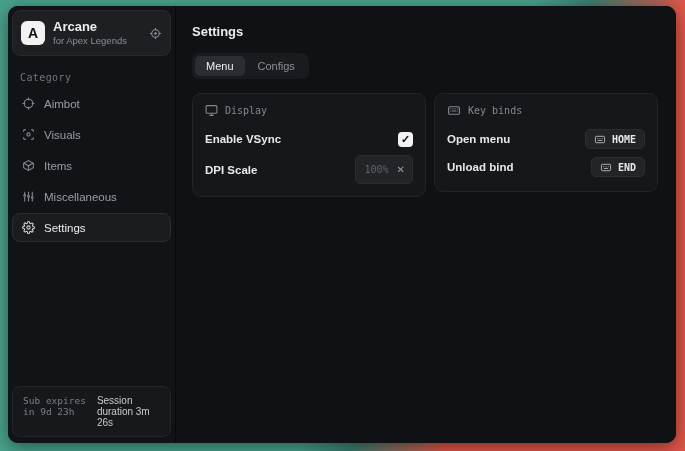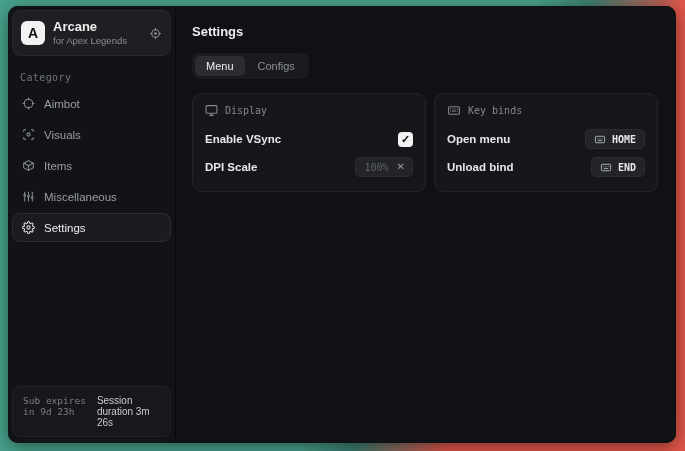--- a/index.html
+++ b/index.html
@@ -103,21 +103,21 @@
 
   .checkbox {
     width:15px; height:15px; background:#f2f2f2; border-radius:4px;
     display:flex; align-items:center; justify-content:center;
     color:#111; font-size:11px; font-weight:bold; cursor:pointer;
   }
 
   .dpi-input {
     display:flex; align-items:center; gap:8px;
     background:#222428; border:1px solid #2c2d31; border-radius:5px;
-    padding:2px 7px 2px 9px; height:20px; cursor:text;
+    padding:2px 7px 2px 9px; height:29px; cursor:text;
   }
   .dpi-value { color:#5f6266; font-size:10px; font-family:"DejaVu Sans Mono", monospace; }
   .dpi-clear { color:#9a9da2; font-size:10px; cursor:pointer; line-height:1; }
 
   .key-badge {
     display:flex; align-items:center; gap:6px;
     background:#222428; border:1px solid #2c2d31; border-radius:5px;
     padding:2px 8px; height:20px; cursor:pointer;
     color:#e7e8e9; font-size:10px; font-weight:bold;
     font-family:"DejaVu Sans Mono", monospace;

